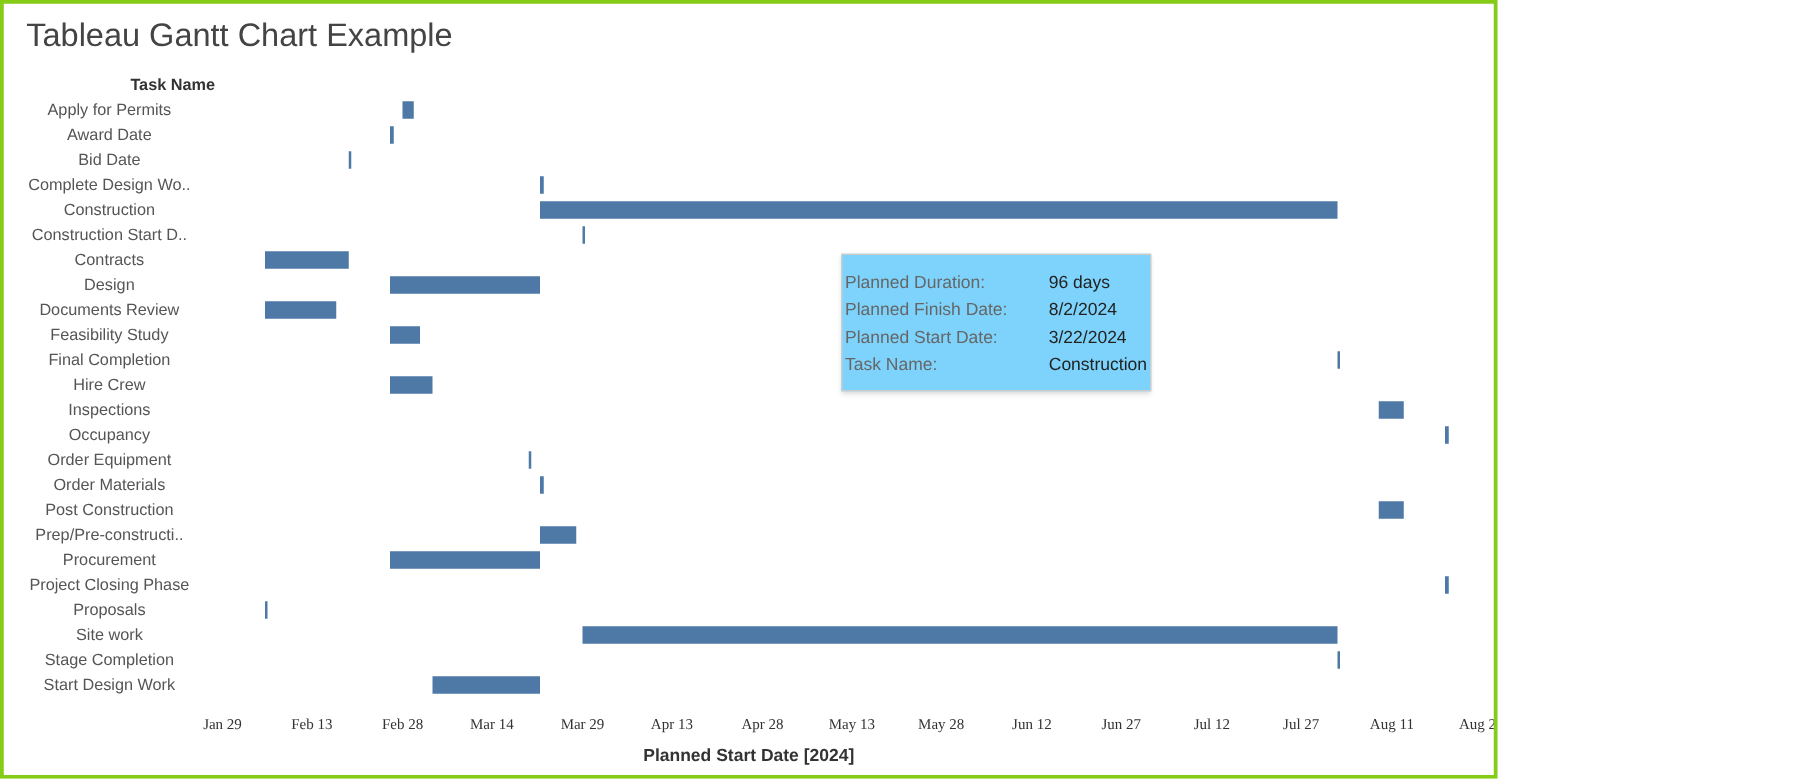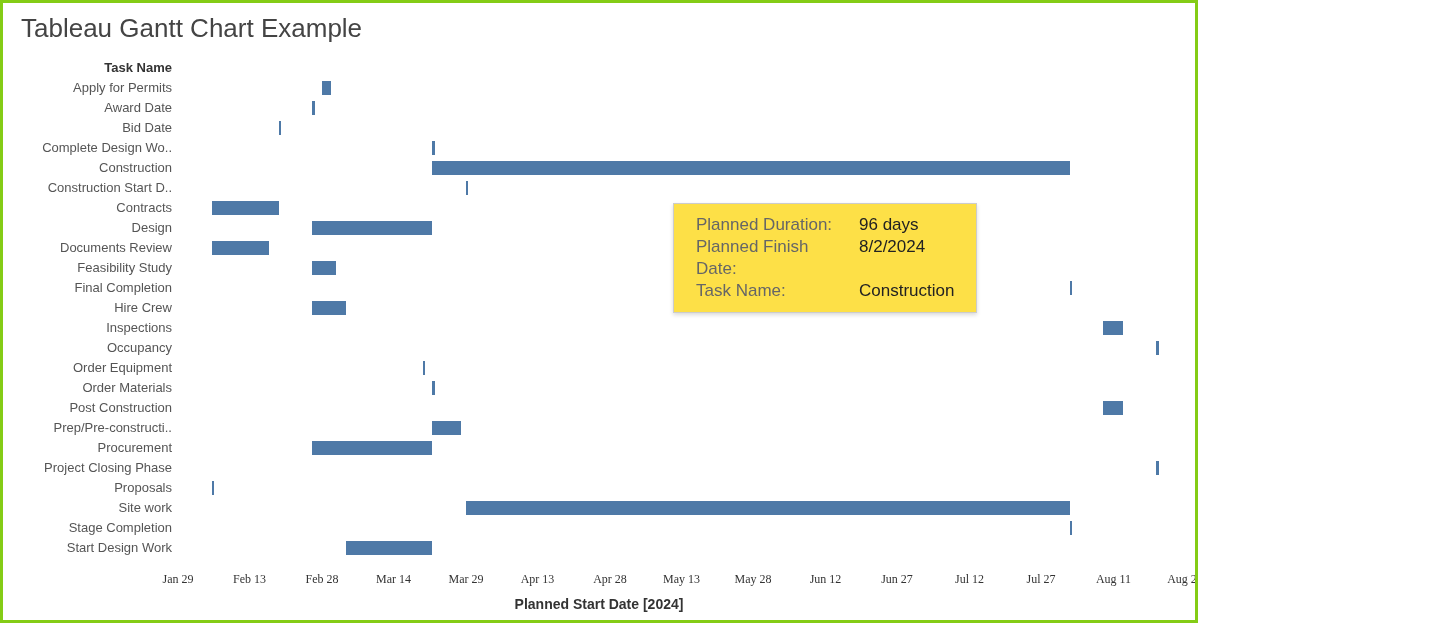--- a/index.html
+++ b/index.html
@@ -43,21 +43,21 @@
     text-align: right;
     padding-right: 6px;
     height: 20px;
     line-height: 20px;
     color: #333;
     white-space: nowrap;
     overflow: hidden;
   }
   .row-label {
     font-size: 13px;
-    text-align: right;
+    text-align: center;
     padding-right: 6px;
     height: 20px;
     line-height: 20px;
     color: #555;
     white-space: nowrap;
     overflow: hidden;
   }
   .plot {
     position: absolute;
     left: 175px;
@@ -97,25 +97,25 @@
     position: absolute;
     left: 50%;
     transform: translateX(-50%);
     bottom: 8px;
     font-size: 14px;
     color: #333;
     font-weight: 600;
   }
   .tooltip {
     position: absolute;
-    background: #fde047;
+    background: #7dd3fc;
     border: 1px solid #ccc;
     box-shadow: 0 2px 4px rgba(0,0,0,0.15);
-    padding: 10px 22px;
-    font-size: 17px;
+    padding: 10px 2px;
+    font-size: 14px;
     color: #555;
   }
   .tooltip-row {
     display: flex;
     gap: 8px;
     line-height: 22px;
   }
   .tt-key { width: 155px; color: #666; }
   .tt-val { color: #222; font-weight: 400; }
 </style>
@@ -255,17 +255,21 @@
   <div class="tooltip" id="tooltip" style="left: 670px; top: 200px;">
       <div class="tooltip-row">
         <div class="tt-key">Planned Duration:</div>
         <div class="tt-val">96 days</div>
       </div>
       <div class="tooltip-row">
         <div class="tt-key">Planned Finish Date:</div>
         <div class="tt-val">8/2/2024</div>
       </div>
       <div class="tooltip-row">
+        <div class="tt-key">Planned Start Date:</div>
+        <div class="tt-val">3/22/2024</div>
+      </div>
+      <div class="tooltip-row">
         <div class="tt-key">Task Name:</div>
         <div class="tt-val">Construction</div>
       </div>
     </div>
 </div>
 
 </body></html>

